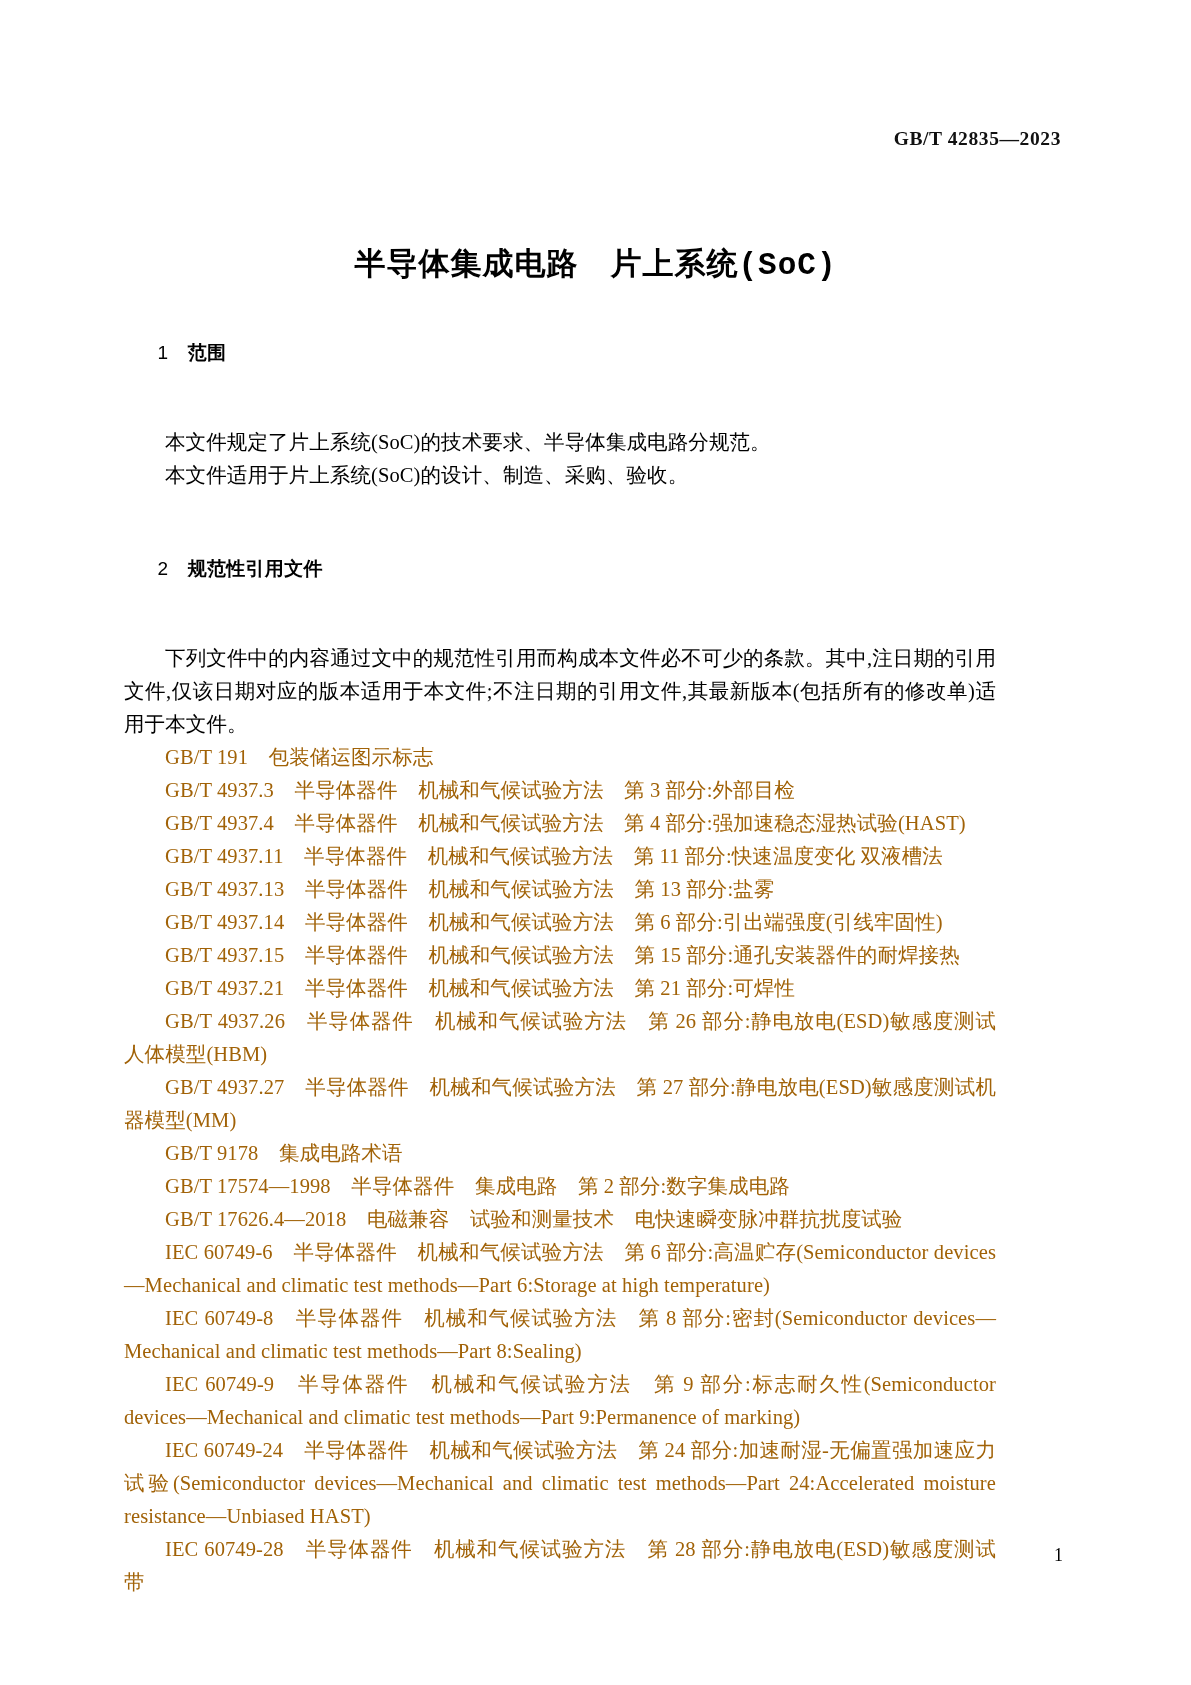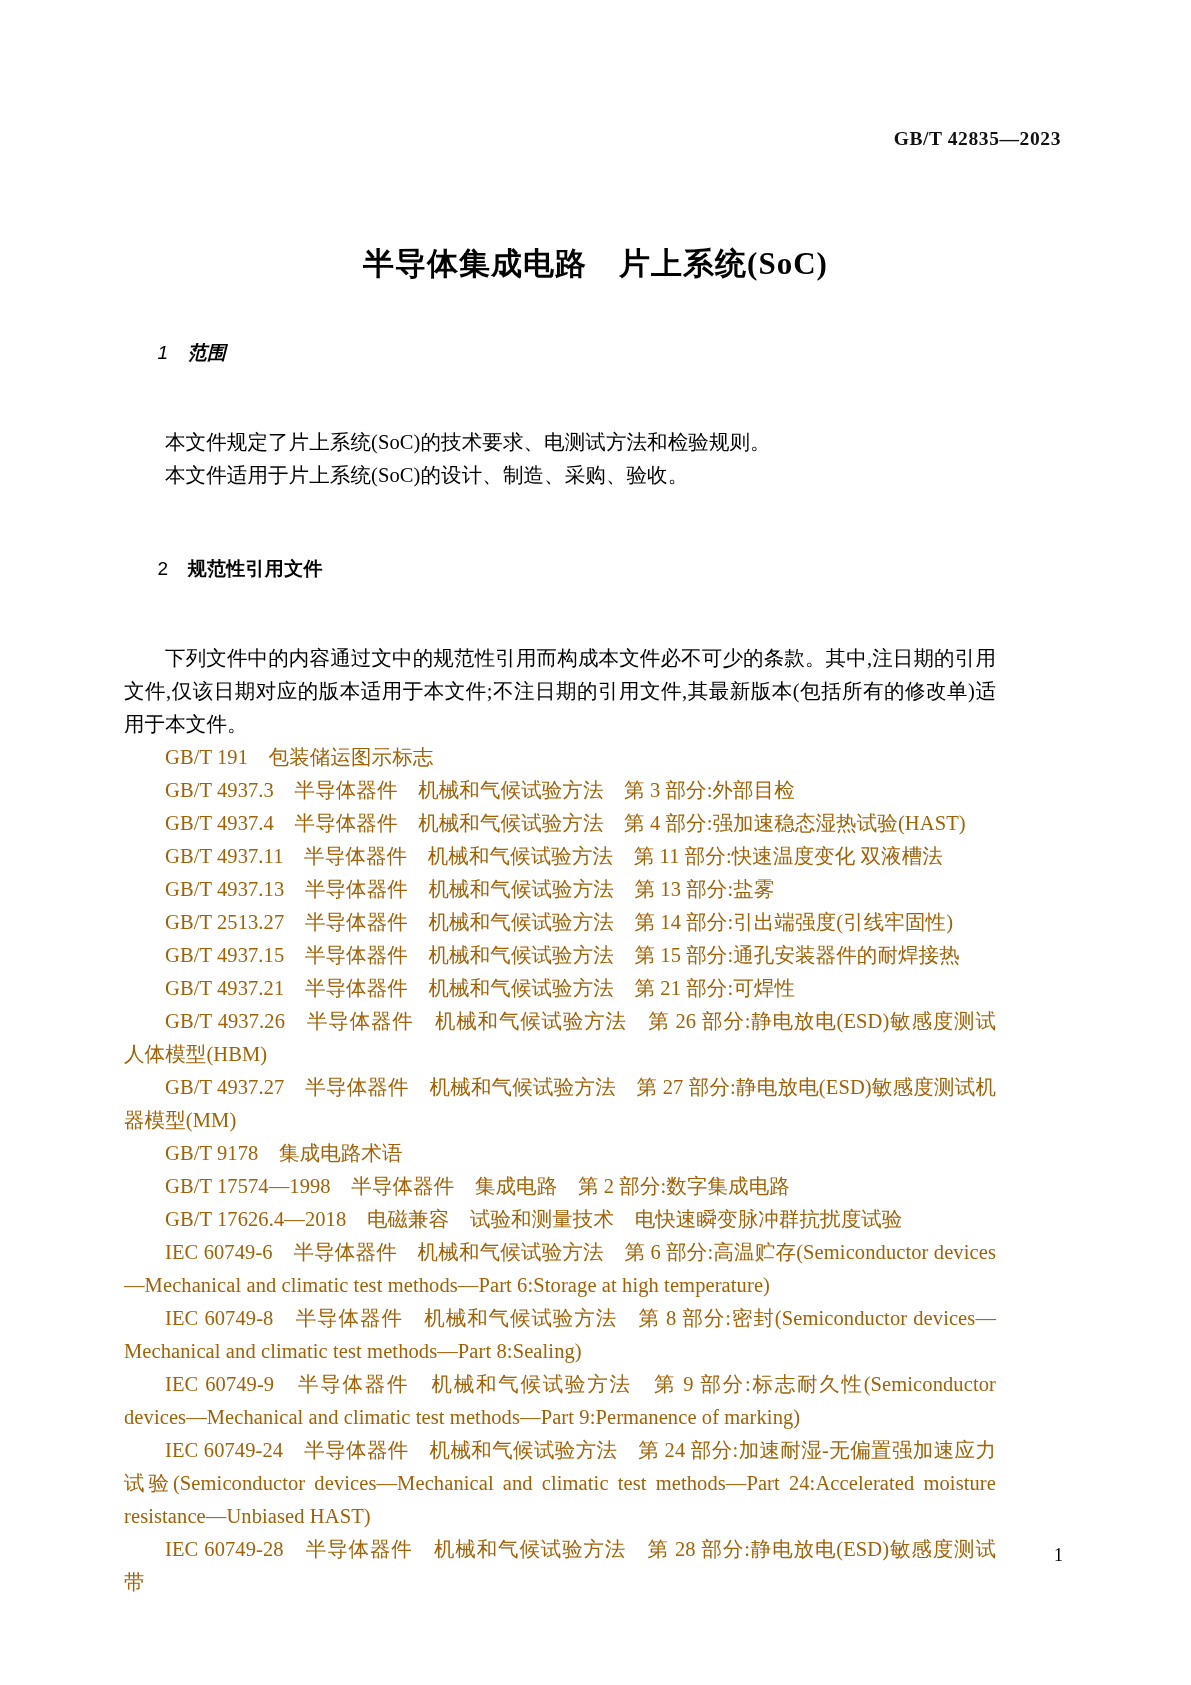--- a/index.html
+++ b/index.html
@@ -33,21 +33,21 @@
     color: #111;
   }
 
   
   .doc-title {
     position: absolute;
     top: 222px;
     left: 0;
     width: 1191px;
     text-align: center;
-    font-family: Liberation Serif, serif;
+    font-family: Liberation Mono, monospace;
     font-size: 31px;
     font-weight: bold;
     letter-spacing: 1px;
     color: #000;
   }
 
   
   .content {
     position: absolute;
     top: 318px;
@@ -61,21 +61,21 @@
     font-size: 19px;
     font-weight: bold;
     color: #000;
     letter-spacing: 0.3px;
     white-space: pre;
   }
   .sec-head .num {
     font-family: "Liberation Sans", "DejaVu Sans", sans-serif;
     font-weight: normal;
   }
-  .sec1 { margin: 0 0 0 0; font-style: italic; }
+  .sec1 { margin: 0 0 0 0; }
   .sec2 { margin: 0; }
 
   .gap-after-head { height: 38px; }
   .gap-before-head { height: 42px; }
 
   
   p.body {
     margin: 0;
     font-size: 20.5px;
     line-height: 33px;
@@ -117,39 +117,39 @@
 
   <h1 class="doc-title">半导体集成电路　片上系统(SoC)</h1>
 
   <div class="content">
 
     <div class="sec-head sec1">
       <span class="num">1</span><span>　</span><span>范围</span>
     </div>
     <div class="gap-after-head"></div>
 
-    <p class="body">本文件规定了片上系统(SoC)的技术要求、电测试方法和检验规则。</p>
+    <p class="body">本文件规定了片上系统(SoC)的技术要求、半导体集成电路分规范。</p>
     <p class="body">本文件适用于片上系统(SoC)的设计、制造、采购、验收。</p>
 
     <div class="gap-before-head"></div>
 
     <div class="sec-head sec2">
       <span class="num">2</span><span>　</span><span>规范性引用文件</span>
     </div>
     <div class="gap-after-head"></div>
 
     <p class="body">下列文件中的内容通过文中的规范性引用而构成本文件必不可少的条款。其中,注日期的引用文件,仅该日期对应的版本适用于本文件;不注日期的引用文件,其最新版本(包括所有的修改单)适用于本文件。</p>
 
     <div class="ref-list">
       <p class="ref">GB/T 191　包装储运图示标志</p>
       <p class="ref">GB/T 4937.3　半导体器件　机械和气候试验方法　第 3 部分:外部目检</p>
       <p class="ref">GB/T 4937.4　半导体器件　机械和气候试验方法　第 4 部分:强加速稳态湿热试验(HAST)</p>
       <p class="ref">GB/T 4937.11　半导体器件　机械和气候试验方法　第 11 部分:快速温度变化 双液槽法</p>
       <p class="ref">GB/T 4937.13　半导体器件　机械和气候试验方法　第 13 部分:盐雾</p>
-      <p class="ref">GB/T 2513.27　半导体器件　机械和气候试验方法　第 14 部分:引出端强度(引线牢固性)</p>
+      <p class="ref">GB/T 4937.14　半导体器件　机械和气候试验方法　第 6 部分:引出端强度(引线牢固性)</p>
       <p class="ref">GB/T 4937.15　半导体器件　机械和气候试验方法　第 15 部分:通孔安装器件的耐焊接热</p>
       <p class="ref">GB/T 4937.21　半导体器件　机械和气候试验方法　第 21 部分:可焊性</p>
       <p class="ref">GB/T 4937.26　半导体器件　机械和气候试验方法　第 26 部分:静电放电(ESD)敏感度测试 人体模型(HBM)</p>
       <p class="ref">GB/T 4937.27　半导体器件　机械和气候试验方法　第 27 部分:静电放电(ESD)敏感度测试机器模型(MM)</p>
       <p class="ref">GB/T 9178　集成电路术语</p>
       <p class="ref">GB/T 17574—1998　半导体器件　集成电路　第 2 部分:数字集成电路</p>
       <p class="ref">GB/T 17626.4—2018　电磁兼容　试验和测量技术　电快速瞬变脉冲群抗扰度试验</p>
       <p class="ref en">IEC 60749-6　半导体器件　机械和气候试验方法　第 6 部分:高温贮存(Semiconductor devices—Mechanical and climatic test methods—Part 6:Storage at high temperature)</p>
       <p class="ref en">IEC 60749-8　半导体器件　机械和气候试验方法　第 8 部分:密封(Semiconductor devices—Mechanical and climatic test methods—Part 8:Sealing)</p>
       <p class="ref en">IEC 60749-9　半导体器件　机械和气候试验方法　第 9 部分:标志耐久性(Semiconductor devices—Mechanical and climatic test methods—Part 9:Permanence of marking)</p>

